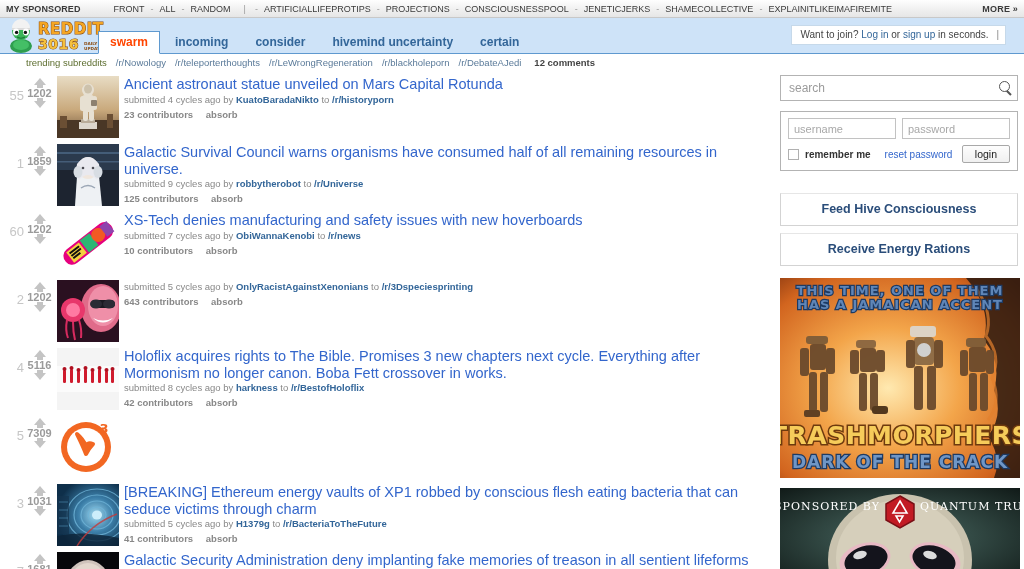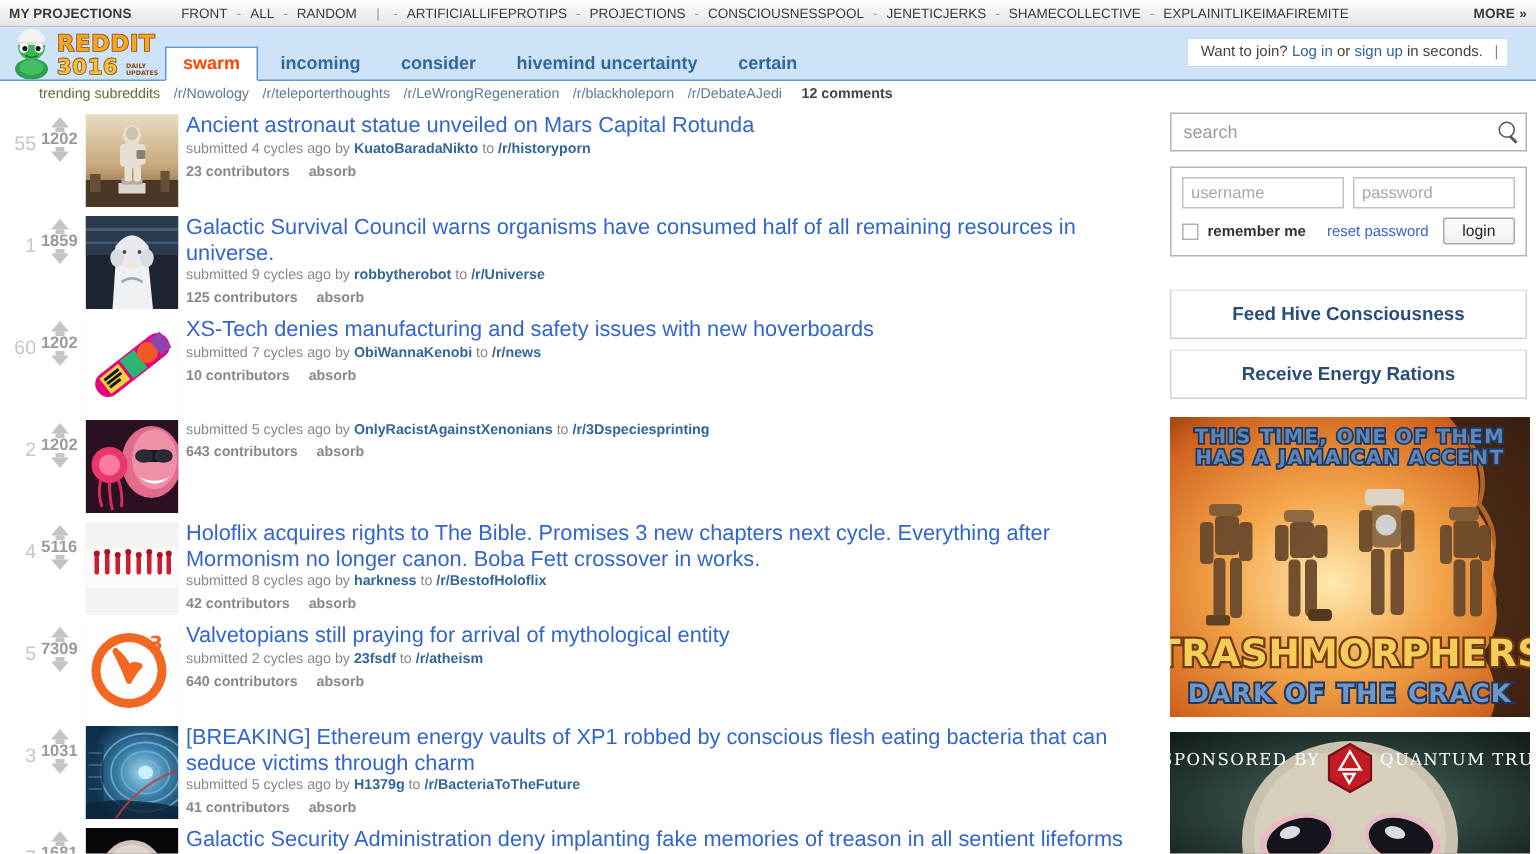--- a/index.html
+++ b/index.html
@@ -34,21 +34,21 @@
     position: relative;
     height: 36px;
     background: #cee3f8;
     border-bottom: 1px solid #5f99cf;
   }
   #logo {
     position: absolute; left: 4px; top: 1px;
     width: 112px; height: 34px;
   }
   #tabs {
-    position: absolute; left: 110px; bottom: 0;
+    position: absolute; left: 98px; bottom: 0;
     display: flex; align-items: flex-end;
     height: 22px;
   }
   .tab {
     font-size: 12px; font-weight: bold;
     color: #336699;
     padding: 3px 11px 4px 11px;
     margin-right: 3px;
     border: 1px solid transparent;
     border-bottom: none;
@@ -247,21 +247,21 @@
   .adbox { width: 240px; margin-top: 12px; cursor: pointer; }
   .adbox svg { display: block; }
 
   .spon { width: 240px; margin-top: 10px; cursor: pointer; }
   .spon svg { display: block; }
 </style>
 </head>
 <body>
 
 <div id="topbar">
-  <span class="tb-my">MY PROJECTIONS</span>
+  <span class="tb-my">MY SPONSORED</span>
   <span class="tb-item">FRONT</span>
   <span class="tb-sep">-</span>
   <span class="tb-item">ALL</span>
   <span class="tb-sep">-</span>
   <span class="tb-item">RANDOM</span>
   <span class="tb-pipe">|</span>
   <span class="tb-sep">-</span>
   <span class="tb-item">ARTIFICIALLIFEPROTIPS</span>
   <span class="tb-sep">-</span>
   <span class="tb-item">PROJECTIONS</span>
@@ -555,33 +555,20 @@
       </div>
       <div class="thumb">
         <svg viewBox="0 0 62 62">
           <rect width="62" height="62" fill="#ffffff"></rect>
           <circle cx="29" cy="31" r="25" fill="#f26722"></circle>
           <circle cx="29" cy="31" r="19" fill="#ffffff"></circle>
           <path d="M20 18 q6 12 9 20 q3 -6 7 -10 q-5 -2 -7 2 q-3 -7 -9 -12z" fill="#f26722" stroke="#f26722" stroke-width="4" stroke-linejoin="round"></path>
           <text x="47" y="17" font-family="'DejaVu Sans',sans-serif" font-size="13" font-weight="bold" fill="#f26722" text-anchor="middle">3</text>
         </svg>
       </div>
-      <div class="entry">
-        <a href="#" class="title">Valvetopians still praying for arrival of mythological entity</a>
-        <div class="tagline">
-          <span>submitted 2 cycles ago by</span>
-          <a href="#">23fsdf</a>
-          <span>to</span>
-          <a href="#" class="sub">/r/atheism</a>
-        </div>
-        <div class="buttons">
-          <a href="#">640 contributors</a>
-          <a href="#">absorb</a>
-        </div>
-      </div>
     </div>
 
     <div class="thing">
       <div class="rank">3</div>
       <div class="midcol">
         <div class="arrow up"></div>
         <div class="score">1031</div>
         <div class="arrow down"></div>
       </div>
       <div class="thumb">

